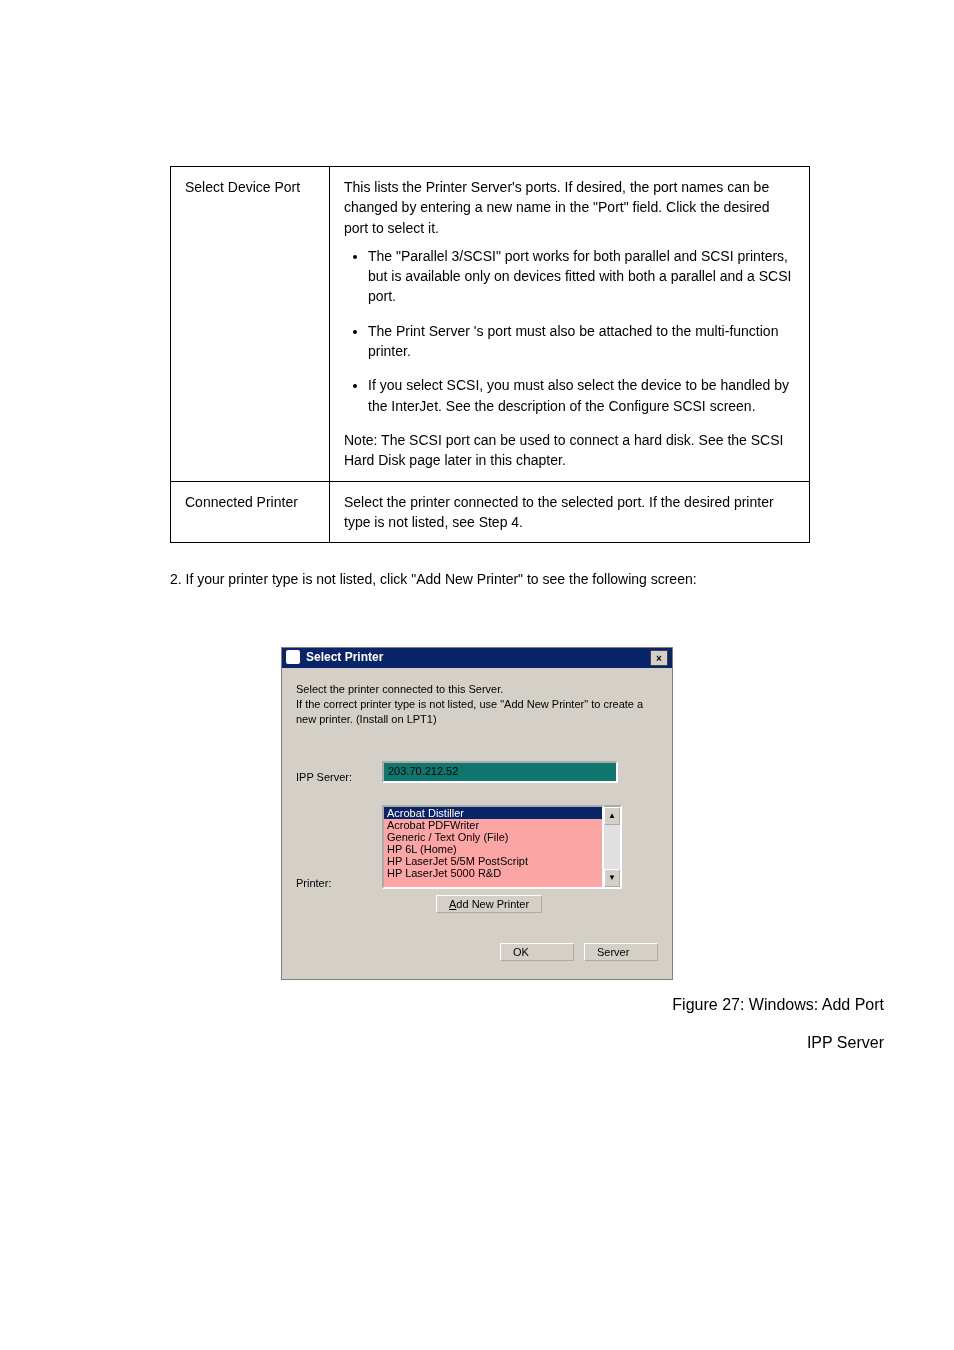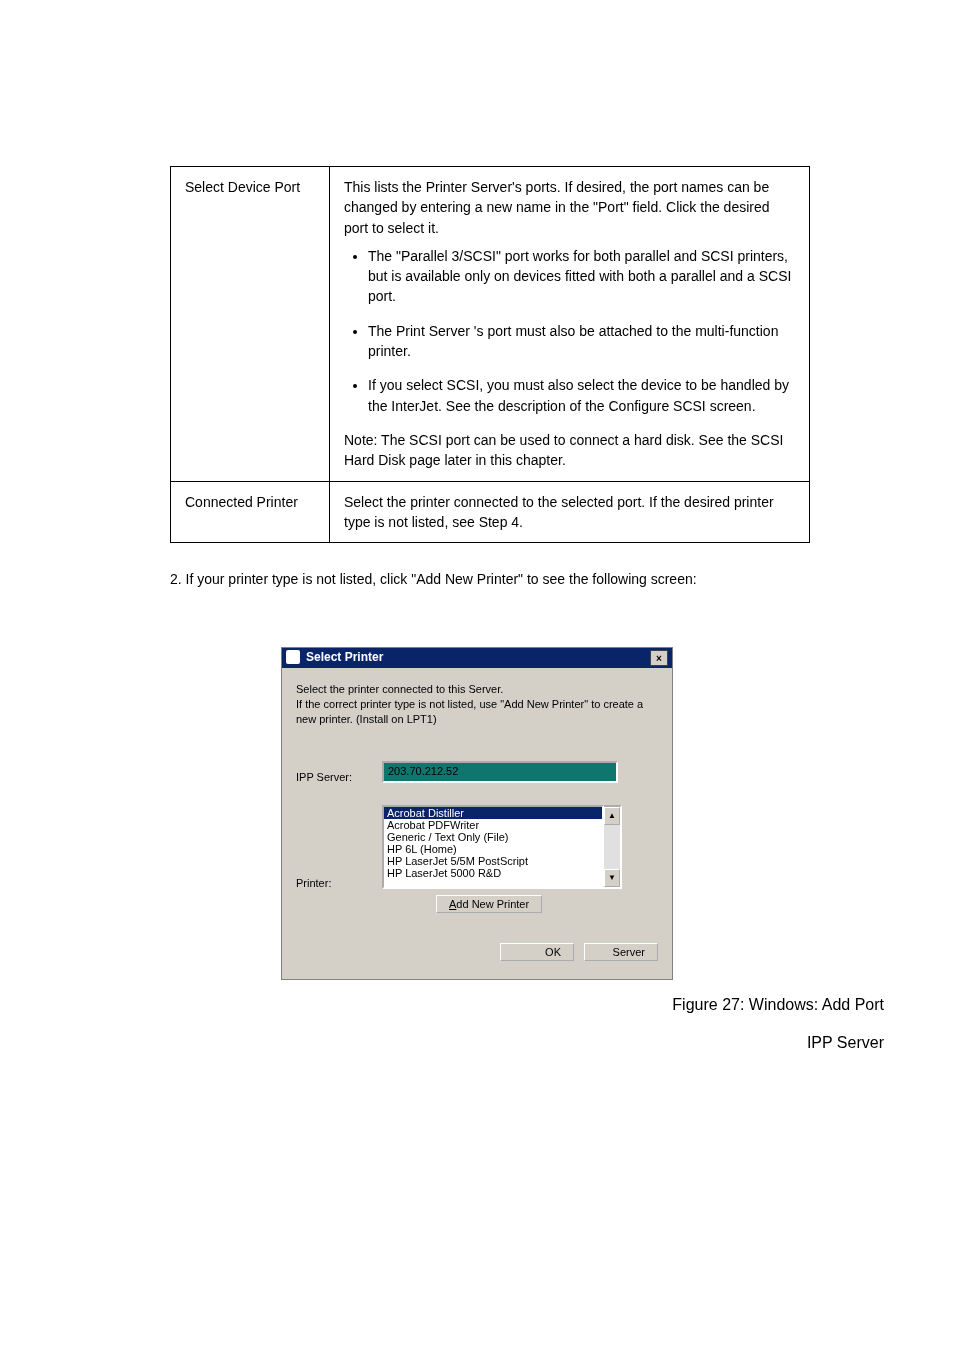--- a/index.html
+++ b/index.html
@@ -18,31 +18,31 @@
   .titlebar{background:linear-gradient(#0a246a,#0a246a);color:#fff;font-weight:bold;display:flex;align-items:flex-start;padding:2px 4px;font-size:12px}
   .titlebar .ticon{width:14px;height:14px;background:#fff;display:inline-block;margin-right:6px;border-radius:2px}
   .titlebar .spacer{flex:1}
   .closebtn{width:16px;height:14px;background:#d4d0c8;border:1px solid #404040;display:flex;align-items:center;justify-content:center;font-weight:bold;font-size:10px;color:#000;font-family:Arial}
   .dlgbody{padding:14px 14px 18px}
   .desc{margin-bottom:34px;line-height:1.35}
   .row{display:flex;align-items:flex-end;margin-bottom:22px}
   .row .lab{width:86px;padding-top:3px}
   .ippbox{border:2px inset #fff;background:#0f766e;padding:2px 4px;width:224px;height:14px}
   .listwrap{display:flex}
-  .listbox{border:2px inset #fff;background:#ffffff;width:218px;height:80px;overflow:hidden}
+  .listbox{border:2px inset #fff;background:#fca5a5;width:218px;height:80px;overflow:hidden}
   .listrow{padding:0 3px;white-space:nowrap}
   .listrow.sel{background:#0a246a;color:#fff}
   .scrollbar{width:16px;display:flex;flex-direction:column;border:2px inset #fff;border-left:none;background:#d4d0c8}
   .arrow{height:16px;background:#d4d0c8;border:1px outset #fff;display:flex;align-items:center;justify-content:center;font-size:8px}
   .track{flex:1;background:#e0e0e0}
   .addbtnrow{margin-left:86px;margin-top:6px}
   .winbtn{border:1px outset #fff;background:#d4d0c8;padding:2px 12px;font-family:Liberation Sans, sans-serif;font-size:11px}
   .winbtn .u{text-decoration:underline}
   .actions{display:flex;justify-content:flex-end;gap:10px;margin-top:30px}
-  .actions .winbtn{width:74px;text-align:right}
+  .actions .winbtn{width:74px;text-align:left}
 </style>
 </head>
 <body>
 
 <div class="page">
 
   <table class="info">
     <tbody>
         <tr>
       <td class="left">Select Device Port</td>

